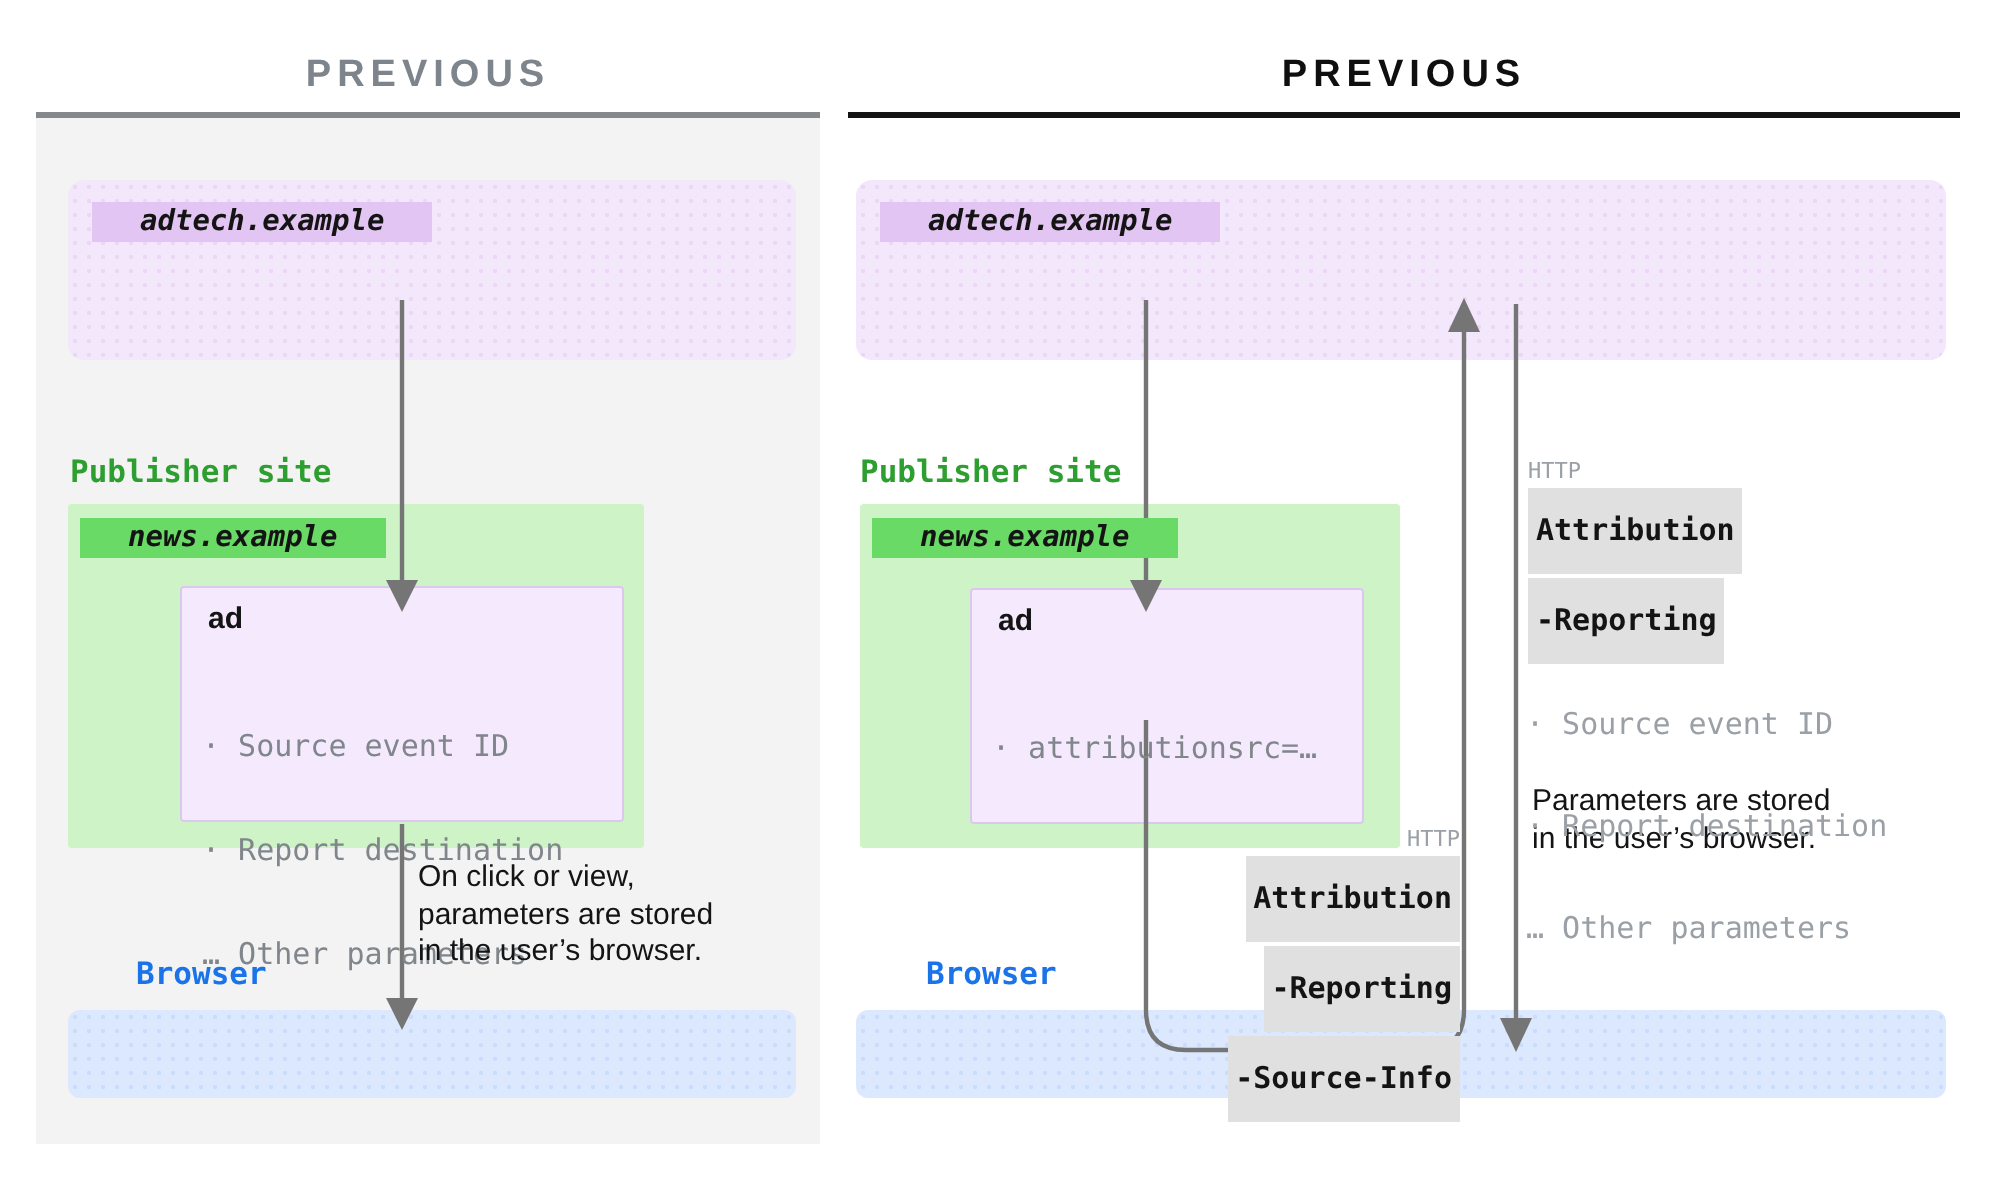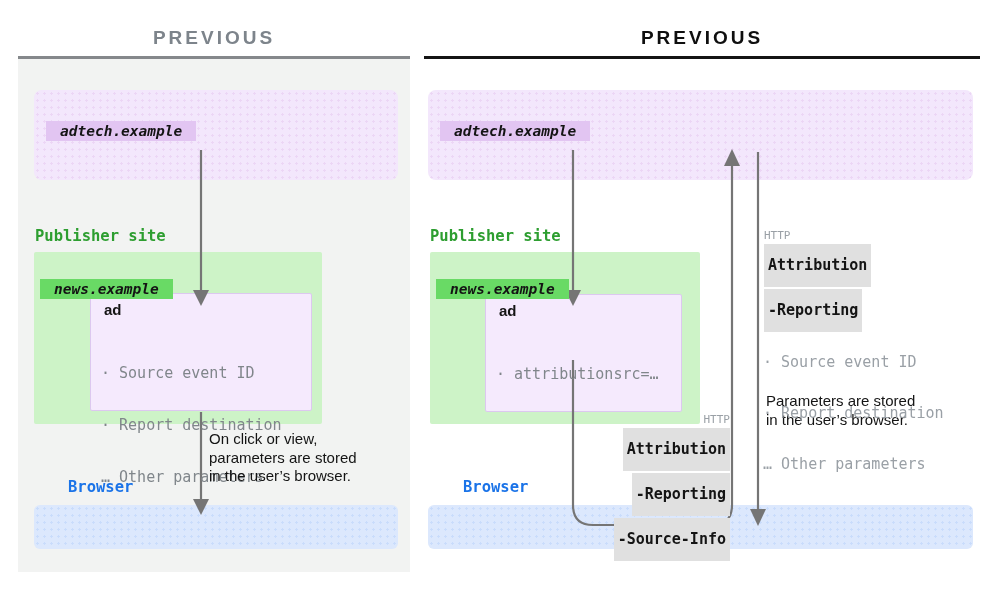--- a/index.html
+++ b/index.html
@@ -16,22 +16,22 @@
   .rule-curr{left:424px;width:556px;height:3px;background:#141414;}
 
   
   .panel-prev{position:absolute;left:18px;top:58.5px;width:392px;height:513px;background:#f2f3f2;}
 
   
   .adtech-box{position:absolute;top:90px;height:90px;border-radius:8px;background:#f3e7fc;
     background-image:radial-gradient(rgba(171,71,188,0.10) 1px,transparent 1.2px);background-size:7px 7px;}
   .adtech-prev{left:34px;width:364px;}
   .adtech-curr{left:428px;width:545px;}
-  .domain-chip{position:absolute;top:101px;display:inline-block;padding:2px 14px;background:#e2c5f2;
-    font-size:14.5px;font-weight:bold;font-style:italic;color:#141414;margin-top:20px;}
+  .domain-chip{position:absolute;top:101px;display:inline-block;padding:2px 24px;background:#e2c5f2;
+    font-size:14.5px;font-weight:bold;font-style:italic;color:#141414;}
   .chip-adtech-prev{left:46px;}
   .chip-adtech-curr{left:440px;}
 
   
   .pub-label{position:absolute;top:227px;font-size:15.5px;font-weight:bold;color:#2d9e30;text-align:right;}
   .pub-prev{left:35px;} .pub-curr{left:430px;}
   .green-box{position:absolute;top:252px;height:172px;background:#cdf3c7;border-radius:2px;}
   .green-prev{left:34px;width:288px;}
   .green-curr{left:430px;width:270px;}
   .chip-news{background:#69da65;top:259px;}

